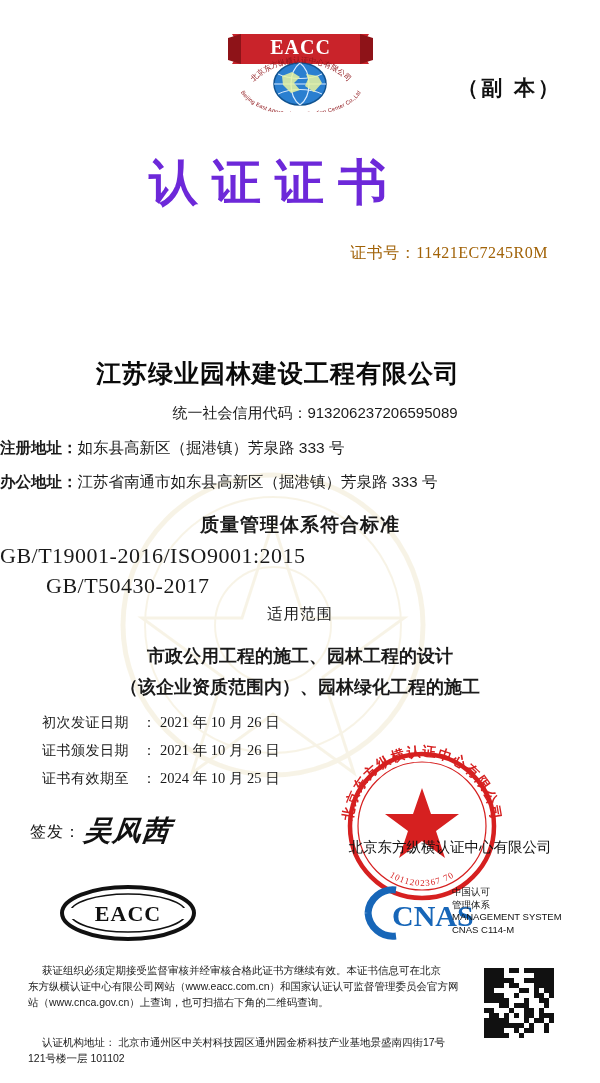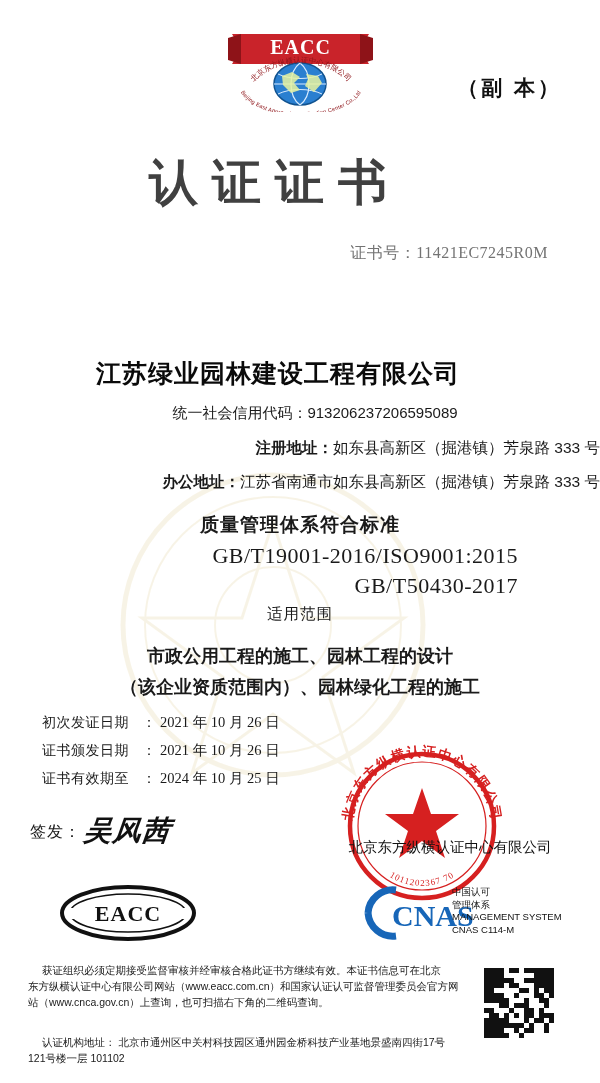--- a/index.html
+++ b/index.html
@@ -78,30 +78,30 @@
   .main-title {
     position:absolute;
     left:0; top:150px;
     width:536px;
     text-align:center;
     font-family:"Liberation Serif", serif;
     font-size:49px;
     font-weight:bold;
     letter-spacing:14px;
     text-indent:14px;
-    color:#404040;
+    color:#6d28d9;
   }
 
   
   .cert-no {
     position:absolute;
     right:52px; top:243px;
     font-size:16px;
     letter-spacing:0.5px;
-    color:#737373;
+    color:#a16207;
     white-space:nowrap;
   }
   .cert-no .label { font-family:"Liberation Sans", sans-serif; }
   .cert-no .value { font-family:"Liberation Serif", serif; }
 
   
   .hereby {
     position:absolute;
     left:0; top:310px;
     width:600px;
@@ -128,21 +128,21 @@
     width:600px;
     text-align:center;
     font-family:"Liberation Sans", sans-serif;
     font-size:15px;
     margin-left:15px;
   }
   .addr-line {
     position:absolute;
     left:0;
     width:600px;
-    text-align:right;
+    text-align:left;
     font-family:"Liberation Sans", sans-serif;
     font-size:15.5px;
   }
   .addr-line .lbl { font-weight:bold; }
   .addr-1 { top:438px; }
   .addr-2 { top:472px; }
 
   .std-head {
     position:absolute;
     left:0; top:512px;
@@ -150,27 +150,27 @@
     text-align:center;
     font-family:"Liberation Sans", sans-serif;
     font-weight:bold;
     font-size:19px;
     letter-spacing:1px;
   }
   .std-line {
     position:absolute;
     left:0;
     width:518px;
-    text-align:right;
+    text-align:left;
     font-family:"Liberation Serif", serif;
     font-size:22px;
     letter-spacing:0.5px;
   }
   .std-1 { top:543px; }
-  .std-2 { top:573px; }
+  .std-2 { top:573px;padding-left:46px; }
 
   .scope-head {
     position:absolute;
     left:0; top:604px;
     width:600px;
     text-align:center;
     font-family:"Liberation Sans", sans-serif;
     font-size:15.5px;
     letter-spacing:1px;
   }

